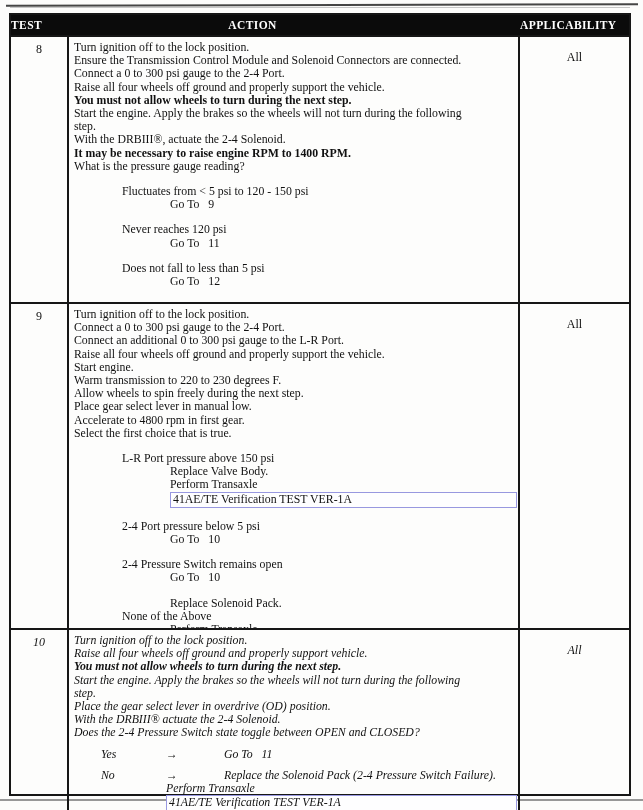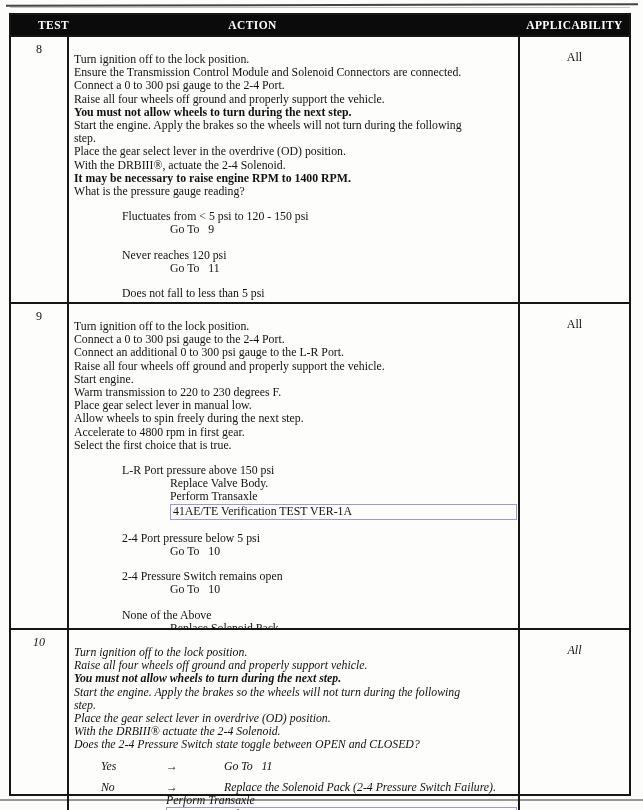--- a/index.html
+++ b/index.html
@@ -20,34 +20,34 @@
   .dtable {
     position:absolute; left:9px; top:13px; width:622px; height:783px;
     border:2px solid #161616; background:#fdfdfc;
     display:flex; flex-direction:column;
   }
   .thead {
     height:20px; flex:0 0 20px; background:#0b0b0b; color:#fff;
     display:flex; align-items:center; font-weight:bold; font-size:11.5px;
     letter-spacing:.4px;
   }
-  .h-test  { width:58px;  text-align:right; }
+  .h-test  { width:58px;  text-align:left; }
   .h-action{ width:451px; text-align:center; }
   .h-action span { position:relative; left:-42px; }
-  .h-appl  { flex:1; text-align:center; }
+  .h-appl  { flex:1; text-align:left; }
   .tbody { flex:1; display:flex; flex-direction:column; }
   .trow  { display:flex; border-top:2px solid #161616; overflow:hidden; }
   .trow:last-child { flex:1;font-style:italic; }
   .cell-test {
     width:58px; flex:0 0 58px; border-right:2px solid #161616;
     text-align:center; padding-top:5px; font-size:12px;
   }
   .cell-action {
     width:451px; flex:0 0 451px; border-right:2px solid #161616;
-    padding:16px 1px 0 5px; overflow:hidden;
+    padding:4px 1px 0 5px; overflow:hidden;
   }
   .cell-appl { flex:1; text-align:center; padding-top:13px; font-size:12px; }
   
   .line { font-size:11.8px; line-height:13.2px; white-space:pre; overflow:hidden; }
   .b    { font-weight:bold; }
   .i1   { padding-left:48px; }
   .i2   { padding-left:96px; }
   .i3   { padding-left:92px; }
   .sp   { height:12px; }
   .tbody .trow:nth-child(3) .sp { height:8px; }
@@ -78,21 +78,20 @@
         <div class="trow" style="flex: 0 0 267px;">
           <div class="cell-test">8</div>
           <div class="cell-action">
             <div class="line">Turn ignition off to the lock position.</div>
             <div class="line">Ensure the Transmission Control Module and Solenoid Connectors are connected.</div>
             <div class="line">Connect a 0 to 300 psi gauge to the 2-4 Port.</div>
             <div class="line">Raise all four wheels off ground and properly support the vehicle.</div>
             <div class="line b">You must not allow wheels to turn during the next step.</div>
             <div class="line">Start the engine. Apply the brakes so the wheels will not turn during the following</div>
             <div class="line">step.</div>
-            <div class="line">Place the gear select lever in the overdrive (OD) position.</div>
             <div class="line">With the DRBIII®, actuate the 2-4 Solenoid.</div>
             <div class="line b">It may be necessary to raise engine RPM to 1400 RPM.</div>
             <div class="line">What is the pressure gauge reading?</div>
             <div class="sp"></div>
             <div class="line i1">Fluctuates from &lt; 5 psi to 120 - 150 psi</div>
             <div class="line i2">Go To   9</div>
             <div class="sp"></div>
             <div class="line i1">Never reaches 120 psi</div>
             <div class="line i2">Go To   11</div>
             <div class="sp"></div>
@@ -103,37 +102,37 @@
         </div>
         <div class="trow" style="flex: 0 0 326px;">
           <div class="cell-test">9</div>
           <div class="cell-action">
             <div class="line">Turn ignition off to the lock position.</div>
             <div class="line">Connect a 0 to 300 psi gauge to the 2-4 Port.</div>
             <div class="line">Connect an additional 0 to 300 psi gauge to the L-R Port.</div>
             <div class="line">Raise all four wheels off ground and properly support the vehicle.</div>
             <div class="line">Start engine.</div>
             <div class="line">Warm transmission to 220 to 230 degrees F.</div>
+            <div class="line">Allow wheels to spin freely during the next step.</div>
             <div class="line">Place gear select lever in manual low.</div>
-            <div class="line">Allow wheels to spin freely during the next step.</div>
             <div class="line">Accelerate to 4800 rpm in first gear.</div>
             <div class="line">Select the first choice that is true.</div>
             <div class="sp"></div>
             <div class="line i1">L-R Port pressure above 150 psi</div>
             <div class="line i2">Replace Valve Body.</div>
             <div class="line i2">Perform Transaxle <div class="link">41AE/TE Verification TEST VER-1A</div></div>
             <div class="sp"></div>
             <div class="line i1">2-4 Port pressure below 5 psi</div>
             <div class="line i2">Go To   10</div>
             <div class="sp"></div>
             <div class="line i1">2-4 Pressure Switch remains open</div>
             <div class="line i2">Go To   10</div>
             <div class="sp"></div>
+            <div class="line i2">Replace Solenoid Pack.</div>
             <div class="line i1">None of the Above</div>
-            <div class="line i2">Replace Solenoid Pack.</div>
             <div class="line i2">Perform Transaxle </div>
           </div>
           <div class="cell-appl">All</div>
         </div>
         <div class="trow">
           <div class="cell-test">10</div>
           <div class="cell-action">
             <div class="line">Turn ignition off to the lock position.</div>
             <div class="line">Raise all four wheels off ground and properly support vehicle.</div>
             <div class="line b">You must not allow wheels to turn during the next step.</div>

